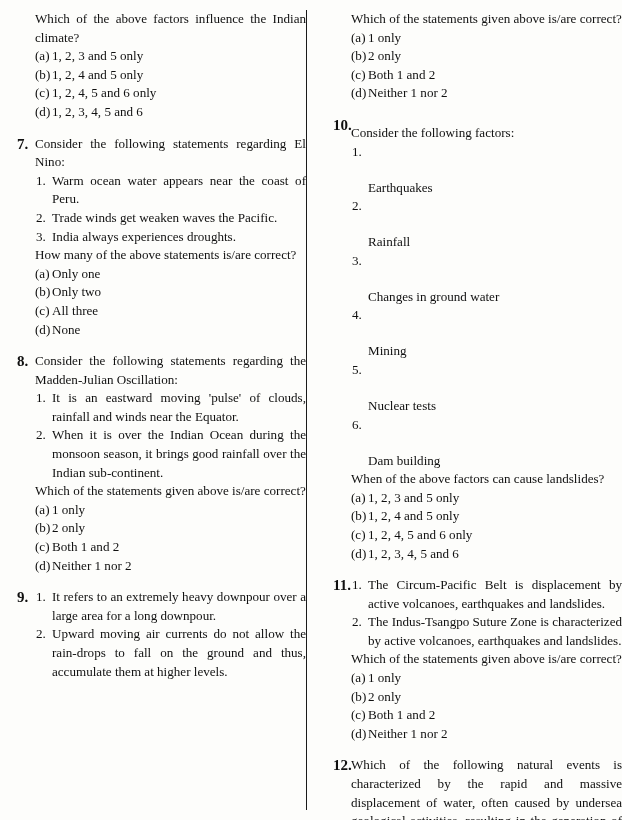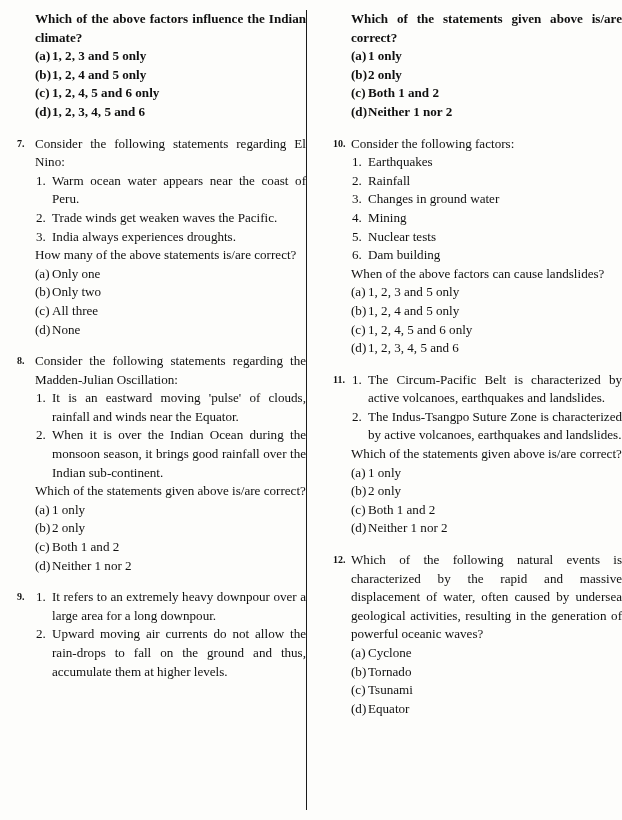--- a/index.html
+++ b/index.html
@@ -49,48 +49,48 @@
   
   .q {
     display: flex;
     align-items: flex-start;
     margin-bottom: 0;
   }
   .q-num {
     width: 29px;
     flex: 0 0 29px;
     font-weight: bold;
-    font-size: 10px;
+    font-size: 15px;
     line-height: 18.6px;
     text-align: left;
     padding-left: 11px;
     box-sizing: border-box;
   }
   .q-body {
     flex: 1 1 auto;
     min-width: 0;
   }
 
   
   .cont {
     display: flex;
     align-items: center;
-    font-weight: bold;
   }
   .cont .q-num { visibility: hidden; }
 
   .stem {
     font-size: 13.1px;
     line-height: 18.6px;
     text-align: justify;
     text-justify: inter-word;
     margin: 0;
   }
   .stem.nojust {
     text-align: left;
+    margin-top: 8px;
   }
 
   
   .items {
     margin: 0;
     padding: 0;
     list-style: none;
   }
   .items li {
     display: flex;
@@ -106,20 +106,21 @@
     text-align: left;
   }
   .items .itxt {
     flex: 1 1 auto;
     min-width: 0;
     text-align: justify;
     text-justify: inter-word;
   }
   .items.nojust .itxt {
     text-align: left;
+    margin-top: 36px;
   }
 
   
   .opts {
     margin: 0;
     padding: 0;
     list-style: none;
   }
   .opts li {
     display: flex;
@@ -359,21 +360,21 @@
       </div>
 
       <div class="gap"></div>
 
       <div class="q">
         <div class="q-num">11.</div>
         <div class="q-body">
           <ul class="items">
             <li>
               <span class="marker">1.</span>
-              <span class="itxt">The Circum-Pacific Belt is characterized by active volcanoes, earthquakes and landslides.</span>
+              <span class="itxt">The Circum-Pacific Belt is displacement by active volcanoes, earthquakes and landslides.</span>
             </li>
             <li>
               <span class="marker">2.</span>
               <span class="itxt">The Indus-Tsangpo Suture Zone is characterized by active volcanoes, earthquakes and landslides.</span>
             </li>
           </ul>
           <p class="stem">Which of the statements given above is/are correct?</p>
           <ul class="opts">
             <li>
               <span class="olabel">(a)</span>

